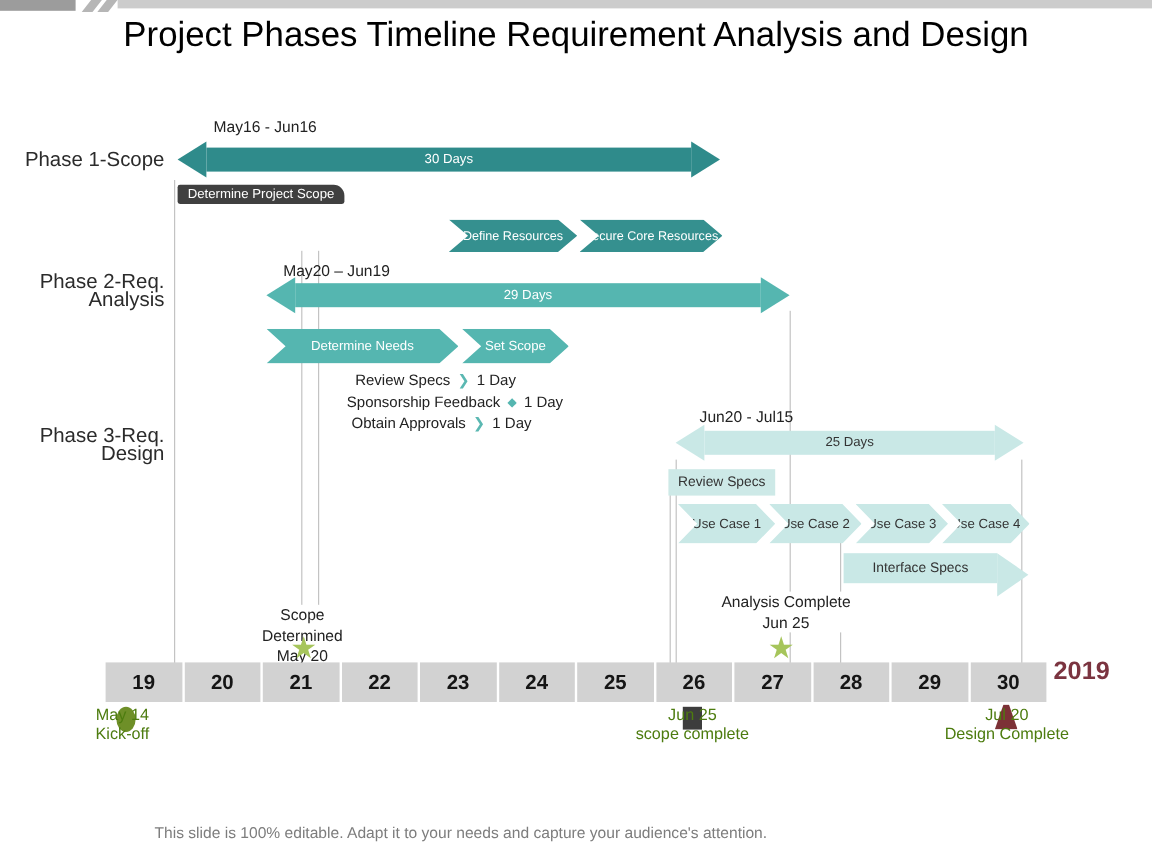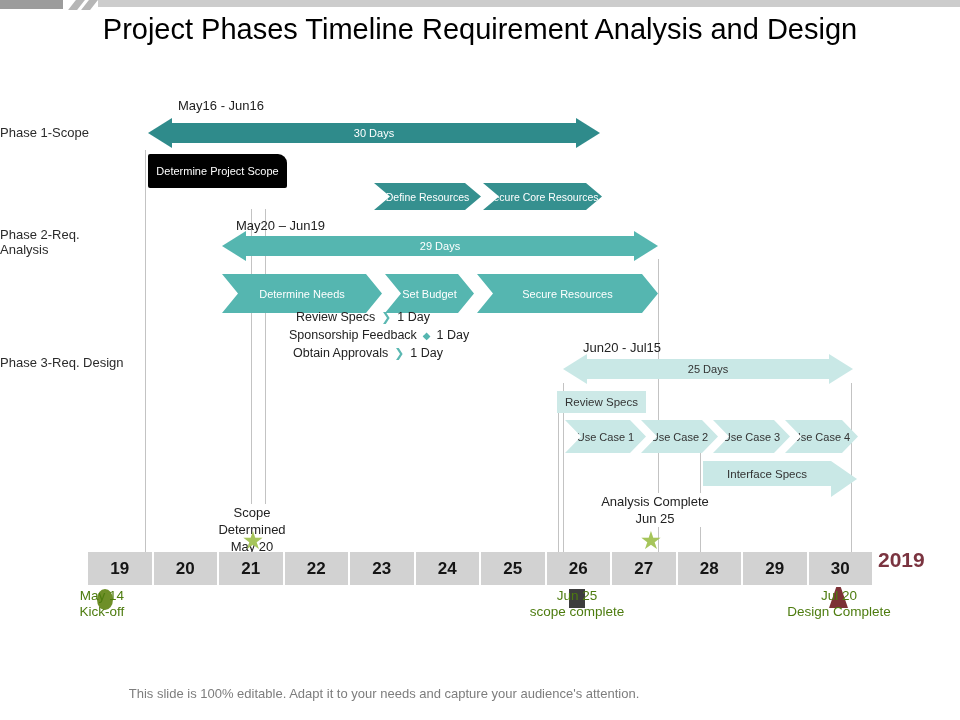--- a/index.html
+++ b/index.html
@@ -7,45 +7,45 @@
          font-family:"Liberation Sans","DejaVu Sans",sans-serif;color:#222;}
 
   
   .topbar-dark{position:absolute;left:0;top:0;width:63px;height:9px;background:#9c9c9c;}
   .topbar-light{position:absolute;left:98px;top:0;width:862px;height:7px;background:#cccccc;}
   .slash{position:absolute;top:0;width:9px;height:10px;background:#b6b6b6;transform:skewX(-38deg);}
 
   .title{position:absolute;left:0;top:13px;width:960px;text-align:center;
          font-size:29px;color:#000;letter-spacing:0px;}
 
-  .phase-label{position:absolute;left:0;width:137px;text-align:left;font-size:13px;color:#2b2b2b;line-height:15px;}
+  .phase-label{position:absolute;left:0;width:137px;text-align:right;font-size:17px;color:#2b2b2b;line-height:15px;}
 
   .datelabel{position:absolute;font-size:13px;color:#222;}
 
   .vline{position:absolute;width:1px;background:#c3c3c3;}
 
   
   .dbl{position:absolute;display:flex;align-items:center;}
   .dbl .tri{width:0;height:0;border-top:15px solid transparent;border-bottom:15px solid transparent;}
   .dbl .bar{flex:1;height:20px;display:flex;align-items:center;justify-content:center;font-size:11px;}
   .p1a .tl{border-right:24px solid #2f8b8b;} .p1a .tr{border-left:24px solid #2f8b8b;}
   .p1a .bar{background:#2f8b8b;color:#fff;}
   .p2a .tl{border-right:24px solid #55b6b0;} .p2a .tr{border-left:24px solid #55b6b0;}
   .p2a .bar{background:#55b6b0;color:#fff;}
   .p3a .tl{border-right:24px solid #c9e8e6;} .p3a .tr{border-left:24px solid #c9e8e6;}
   .p3a .bar{background:#c9e8e6;color:#333;}
 
   
   .chev{position:absolute;display:flex;align-items:center;justify-content:center;
         clip-path:polygon(0 0,calc(100% - 16px) 0,100% 50%,calc(100% - 16px) 100%,0 100%,16px 50%);}
   .row1{background:#35908f;color:#fff;font-size:10.5px;height:27px;top:183px;}
-  .row2{background:#55b6b0;color:#fff;font-size:11px;height:39px;top:274px;}
+  .row2{background:#55b6b0;color:#fff;font-size:11px;height:29px;top:274px;}
   .row3{background:#c9e8e6;color:#333;font-size:11px;height:33px;top:420px;}
 
-  .taskbox1{position:absolute;left:148px;top:154px;width:139px;height:34px;background:#000000;
+  .taskbox1{position:absolute;left:148px;top:154px;width:139px;height:16px;background:#404040;
             border-radius:2px 9px 2px 2px;color:#fff;font-size:11px;display:flex;align-items:center;justify-content:center;}
   .taskbox3{position:absolute;left:557px;top:391px;width:89px;height:22px;background:#cde9e7;
             color:#333;font-size:11.5px;display:flex;align-items:center;justify-content:center;}
 
   
   .blockarrow{position:absolute;display:flex;align-items:flex-start;}
   .blockarrow .bbar{flex:1;height:25px;background:#c9e8e6;display:flex;align-items:center;justify-content:center;
                     font-size:11.5px;color:#333;}
   .blockarrow .bhead{width:0;height:0;border-top:18px solid transparent;border-bottom:18px solid transparent;
                      border-left:26px solid #c9e8e6;}
@@ -110,22 +110,21 @@
   </div>
   <div class="datelabel" style="left:236px;top:218px;">May20 – Jun19</div>
   <div class="dbl p2a" style="left:222px;top:231px;width:436px;height:30px;">
     <span class="tri tl"></span>
     <span class="bar">
         <span>29 Days</span>
       </span>
     <span class="tri tr"></span>
   </div>
   <div class="chev row2" style="left:222px;width:160px;">Determine Needs</div>
-  <div class="chev row2" style="left:385px;width:89px;">Set Budget</div>
-  <div class="chev row2" style="left:477px;width:181px;">Secure  Resources</div>
+  <div class="chev row2" style="left:385px;width:89px;">Set Scope</div>
 
   <div class="minitask" style="left:296px;top:309px;">
     <span>Review Specs</span>
     <span class="glyph-chev">❯</span>
     <span>1 Day</span>
   </div>
   <div class="minitask" style="left:289px;top:327px;">
     <span>Sponsorship Feedback</span>
     <span class="glyph-diam">◆</span>
     <span>1 Day</span>

